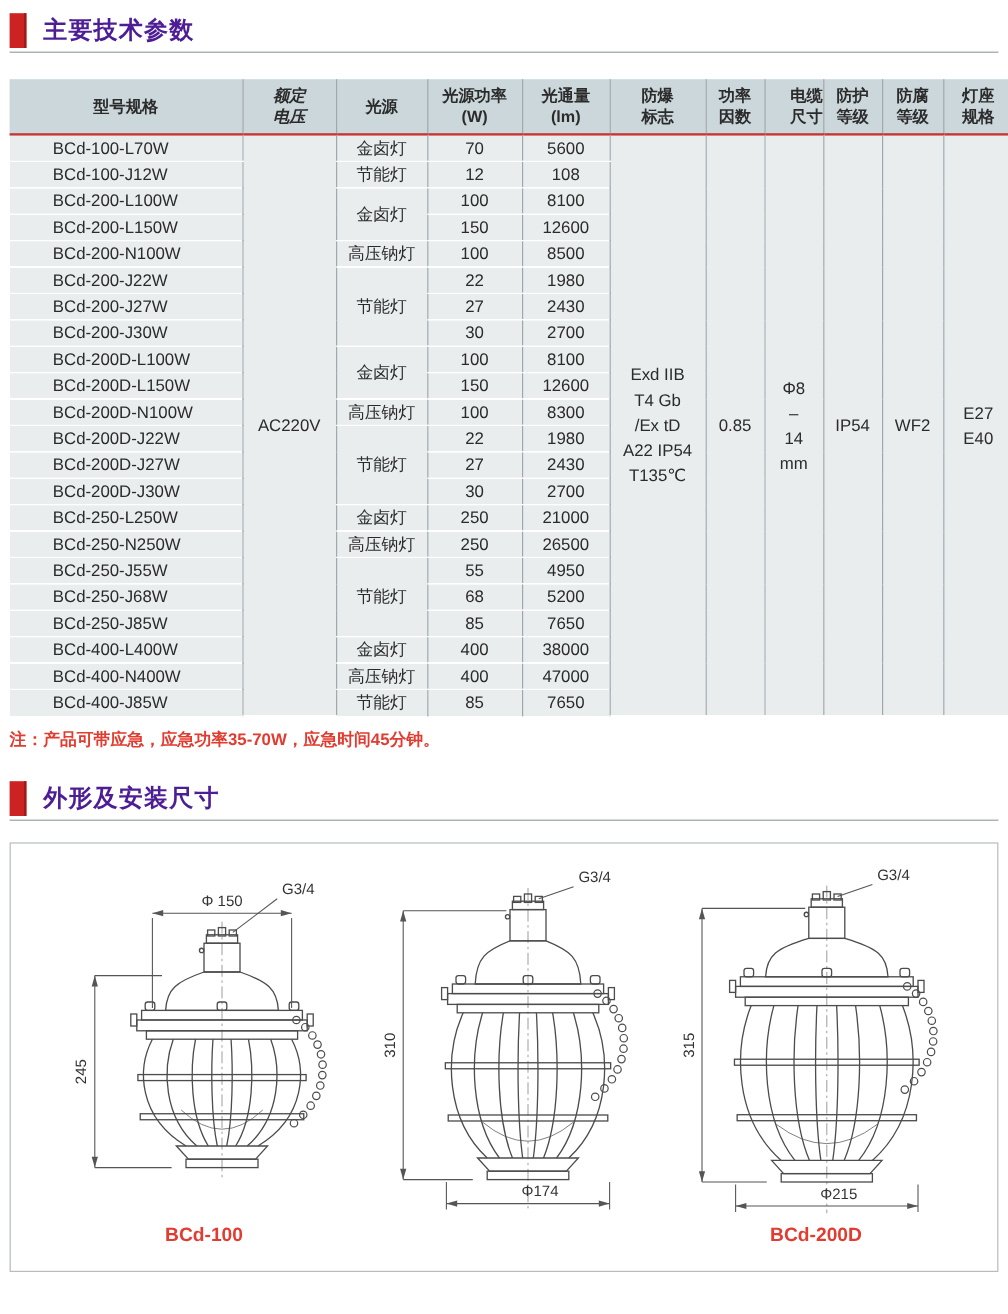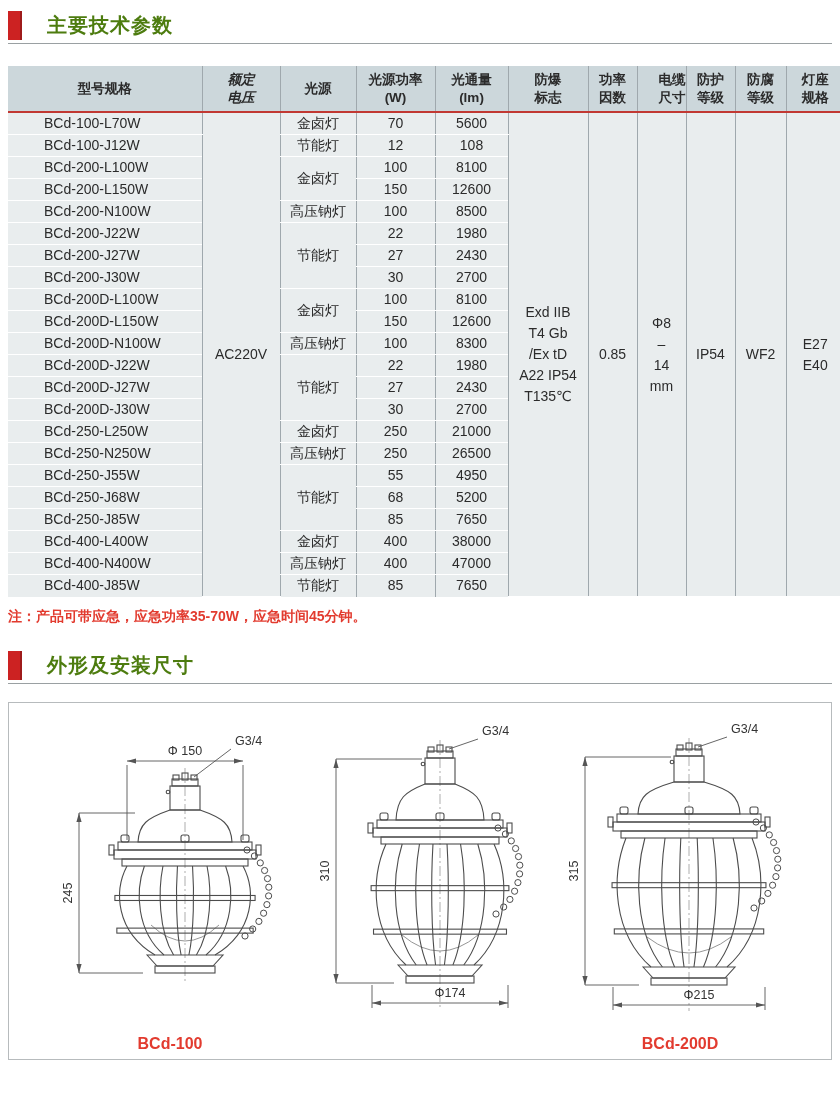--- a/index.html
+++ b/index.html
@@ -4,39 +4,39 @@
 <style>
   :root{
     --accent-red:#cc2222; --note-red:#e23b2f; --header-bg:#ccd7db; --row-bg:#e9edee;
     --grid:#9fa8ad; --rule:#9aa0a2; --hdr-rule:#c13832; --panel-border:#b7bbbd; --ink:#4c4c4c;
   }
   *{box-sizing:border-box}
   body{margin:0;background:#fff;font-family:"Liberation Sans","DejaVu Sans",sans-serif;}
   .page{width:840px;height:1095px;background:#fff;overflow:hidden;position:relative}
   .sec{display:flex;align-items:center;margin:10px 8px 0 8px;height:30px}
   .sec .bar{width:14px;height:29px;background:var(--accent-red);border-right:2px solid #9e1b1b;margin-right:14px}
-  .sec h2{margin:11px;font-size:20px;font-weight:bold;color:#4d7c0f;letter-spacing:1px}
+  .sec h2{margin:0;font-size:20px;font-weight:bold;color:#4c1d95;letter-spacing:1px}
   .rule{height:1px;background:var(--rule);margin:3px 8px 0 8px}
   table.spec{width:824px;margin:22px 8px 0 8px;border-collapse:collapse;table-layout:fixed;font-size:14px;color:#2b2b2b}
   table.spec th{background:var(--header-bg);height:46px;font-weight:600;font-size:13.5px;line-height:1.3;
     white-space:pre-line;border-left:1px solid var(--grid);border-bottom:2px solid var(--hdr-rule);
     vertical-align:middle;text-align:center;padding:0}
   table.spec th:first-child{border-left:none}
   table.spec td{background:var(--row-bg);height:22px;text-align:center;vertical-align:middle;
     border-left:1px solid var(--grid);border-bottom:1px solid #fff;white-space:pre-line;
     line-height:1.5;padding:0;overflow:hidden}
   table.spec td.model{text-align:left;padding-left:36px;border-left:none}
   table.spec tbody tr:last-child td{border-bottom:none}
   .note{margin:11px 8px 0 8px;font-size:14px;font-weight:bold;color:var(--note-red)}
   .sec2{margin-top:24px}
   .panel{margin:18px 8px 0 8px;width:824px;height:358px;border:1px solid var(--panel-border);
     background:#fff;display:flex;justify-content:space-between;padding:16px 26px 0 36px}
   .diagram{width:250px}
   .diagram svg{display:block}
-  .caption{text-align:center;font-size:16px;font-weight:bold;color:var(--note-red);margin-top:16px}
+  .caption{text-align:center;font-size:16px;font-weight:bold;color:var(--note-red);margin-top:2px}
   
   .dr{stroke:var(--ink);stroke-width:1.1;fill:none}
   .ch{stroke:var(--ink);stroke-width:1;fill:none}
   .ax{stroke:#8a8a8a;stroke-width:0.7;fill:none;stroke-dasharray:10 3 2 3}
   .dm{stroke:#555;stroke-width:0.9;fill:none}
   .ar{fill:#555;stroke:none}
   .dt{font-size:12.5px;fill:#333;font-family:"Liberation Sans",sans-serif}
   .bulb{stroke:#7a7a7a;stroke-width:0.8;fill:none}
 </style>
 </head>

